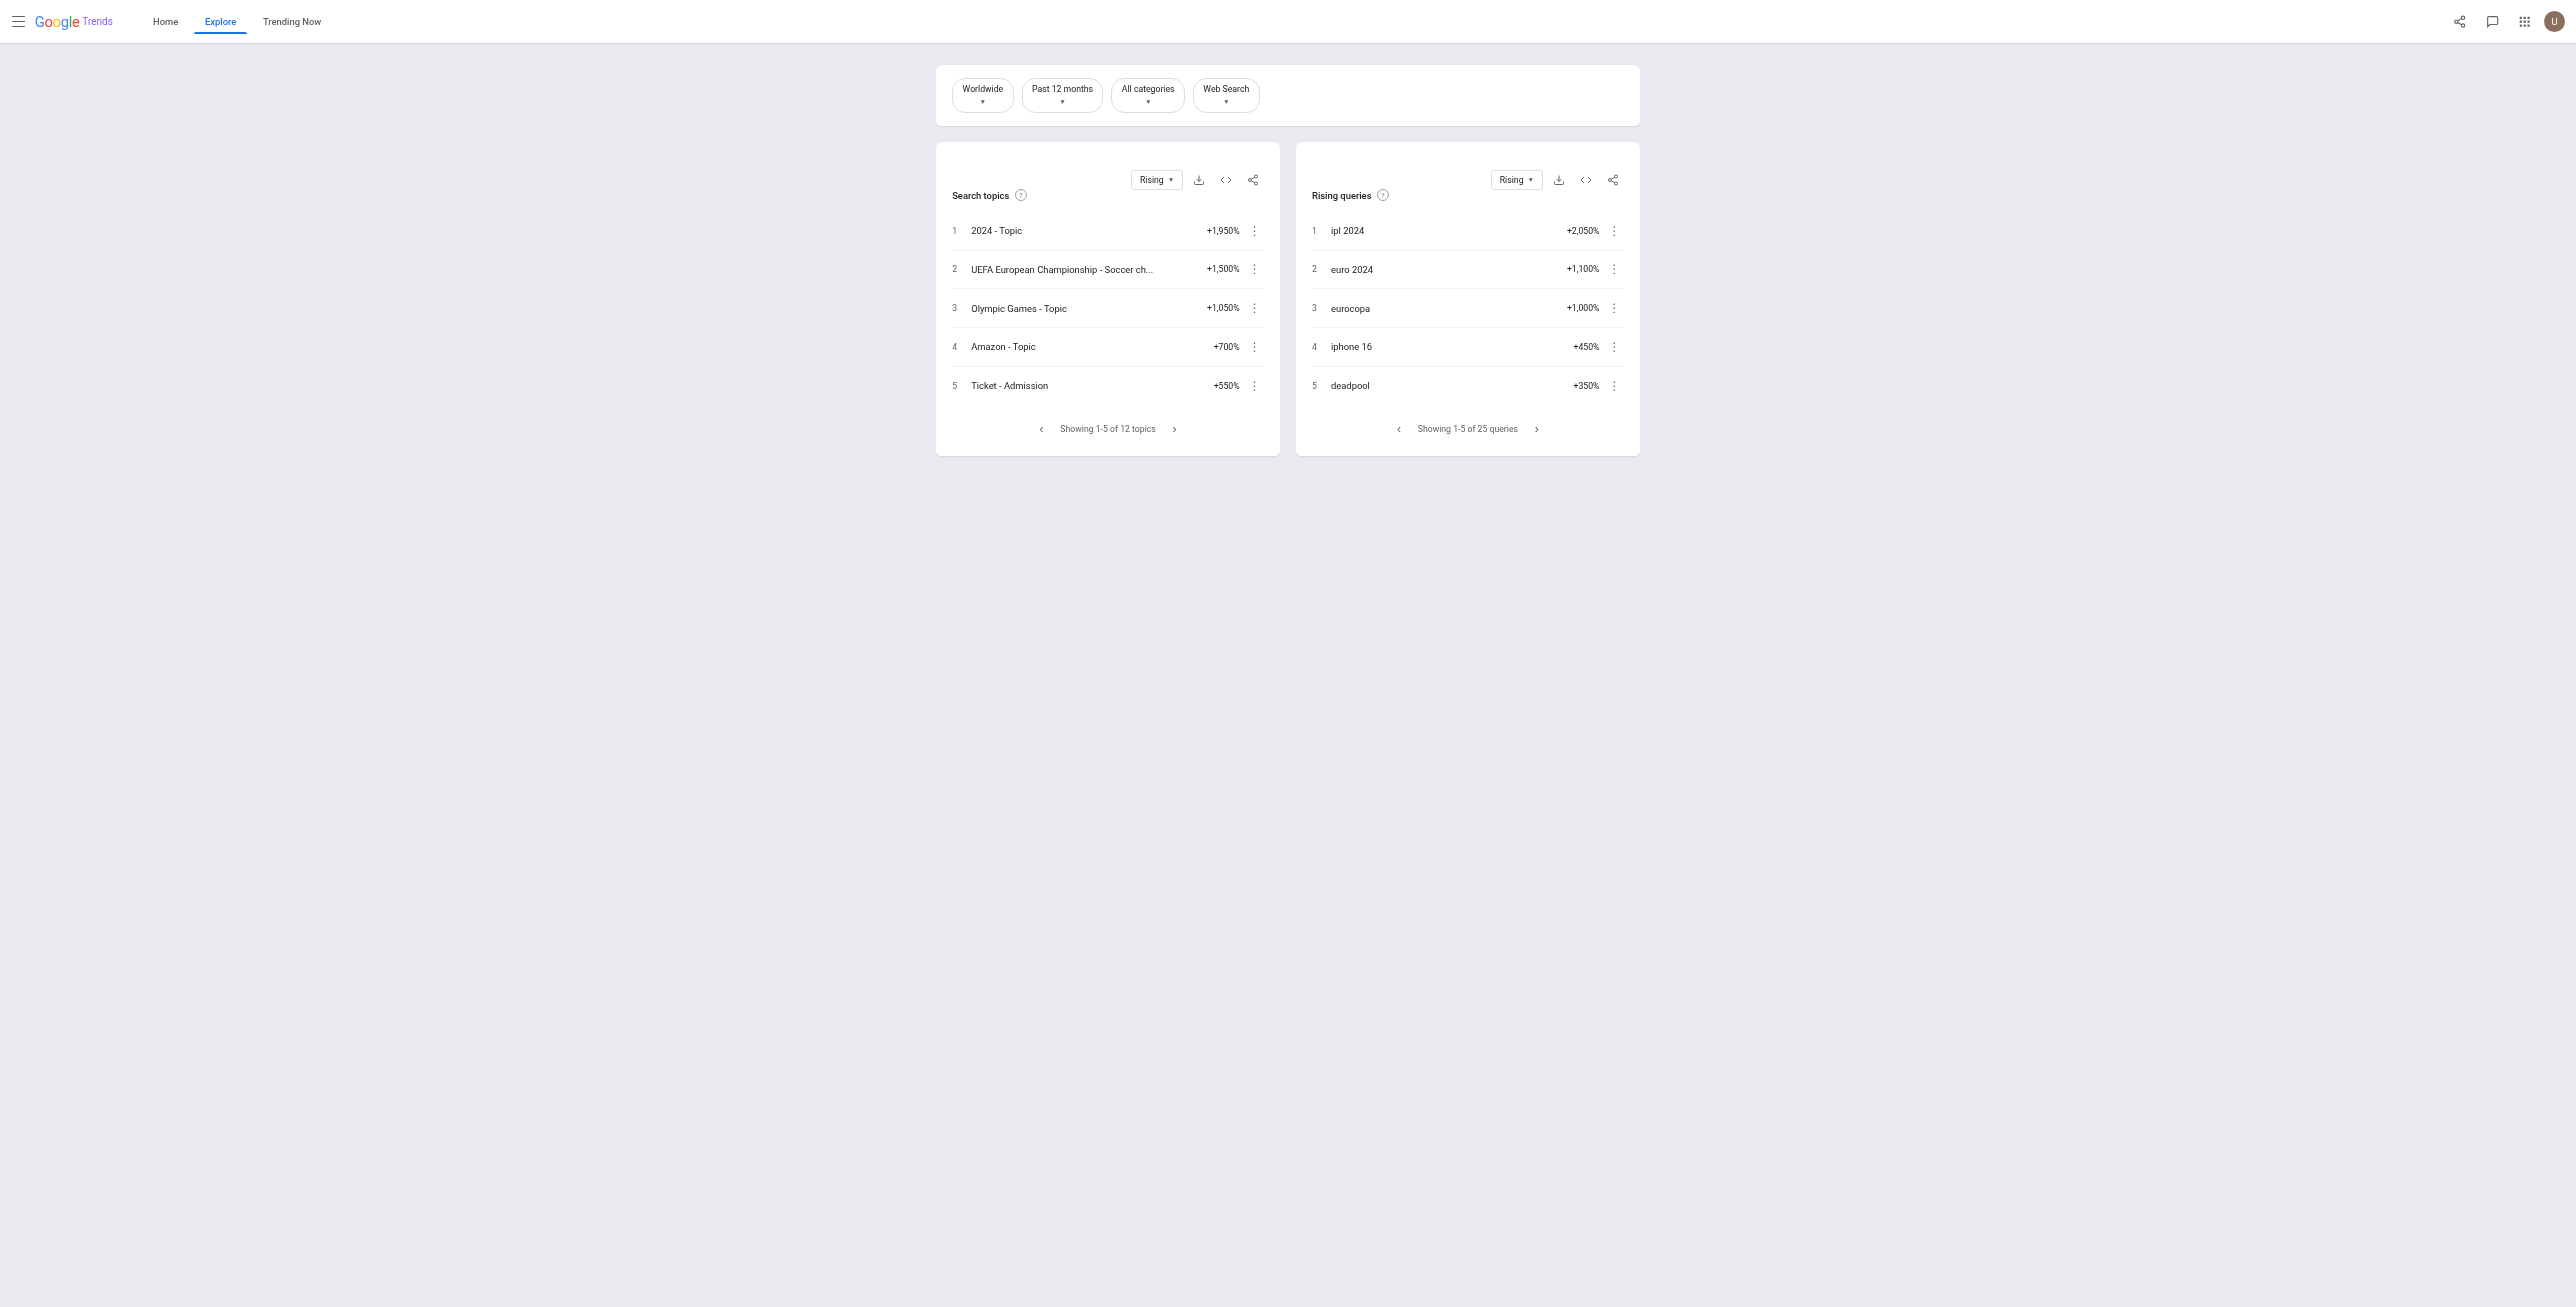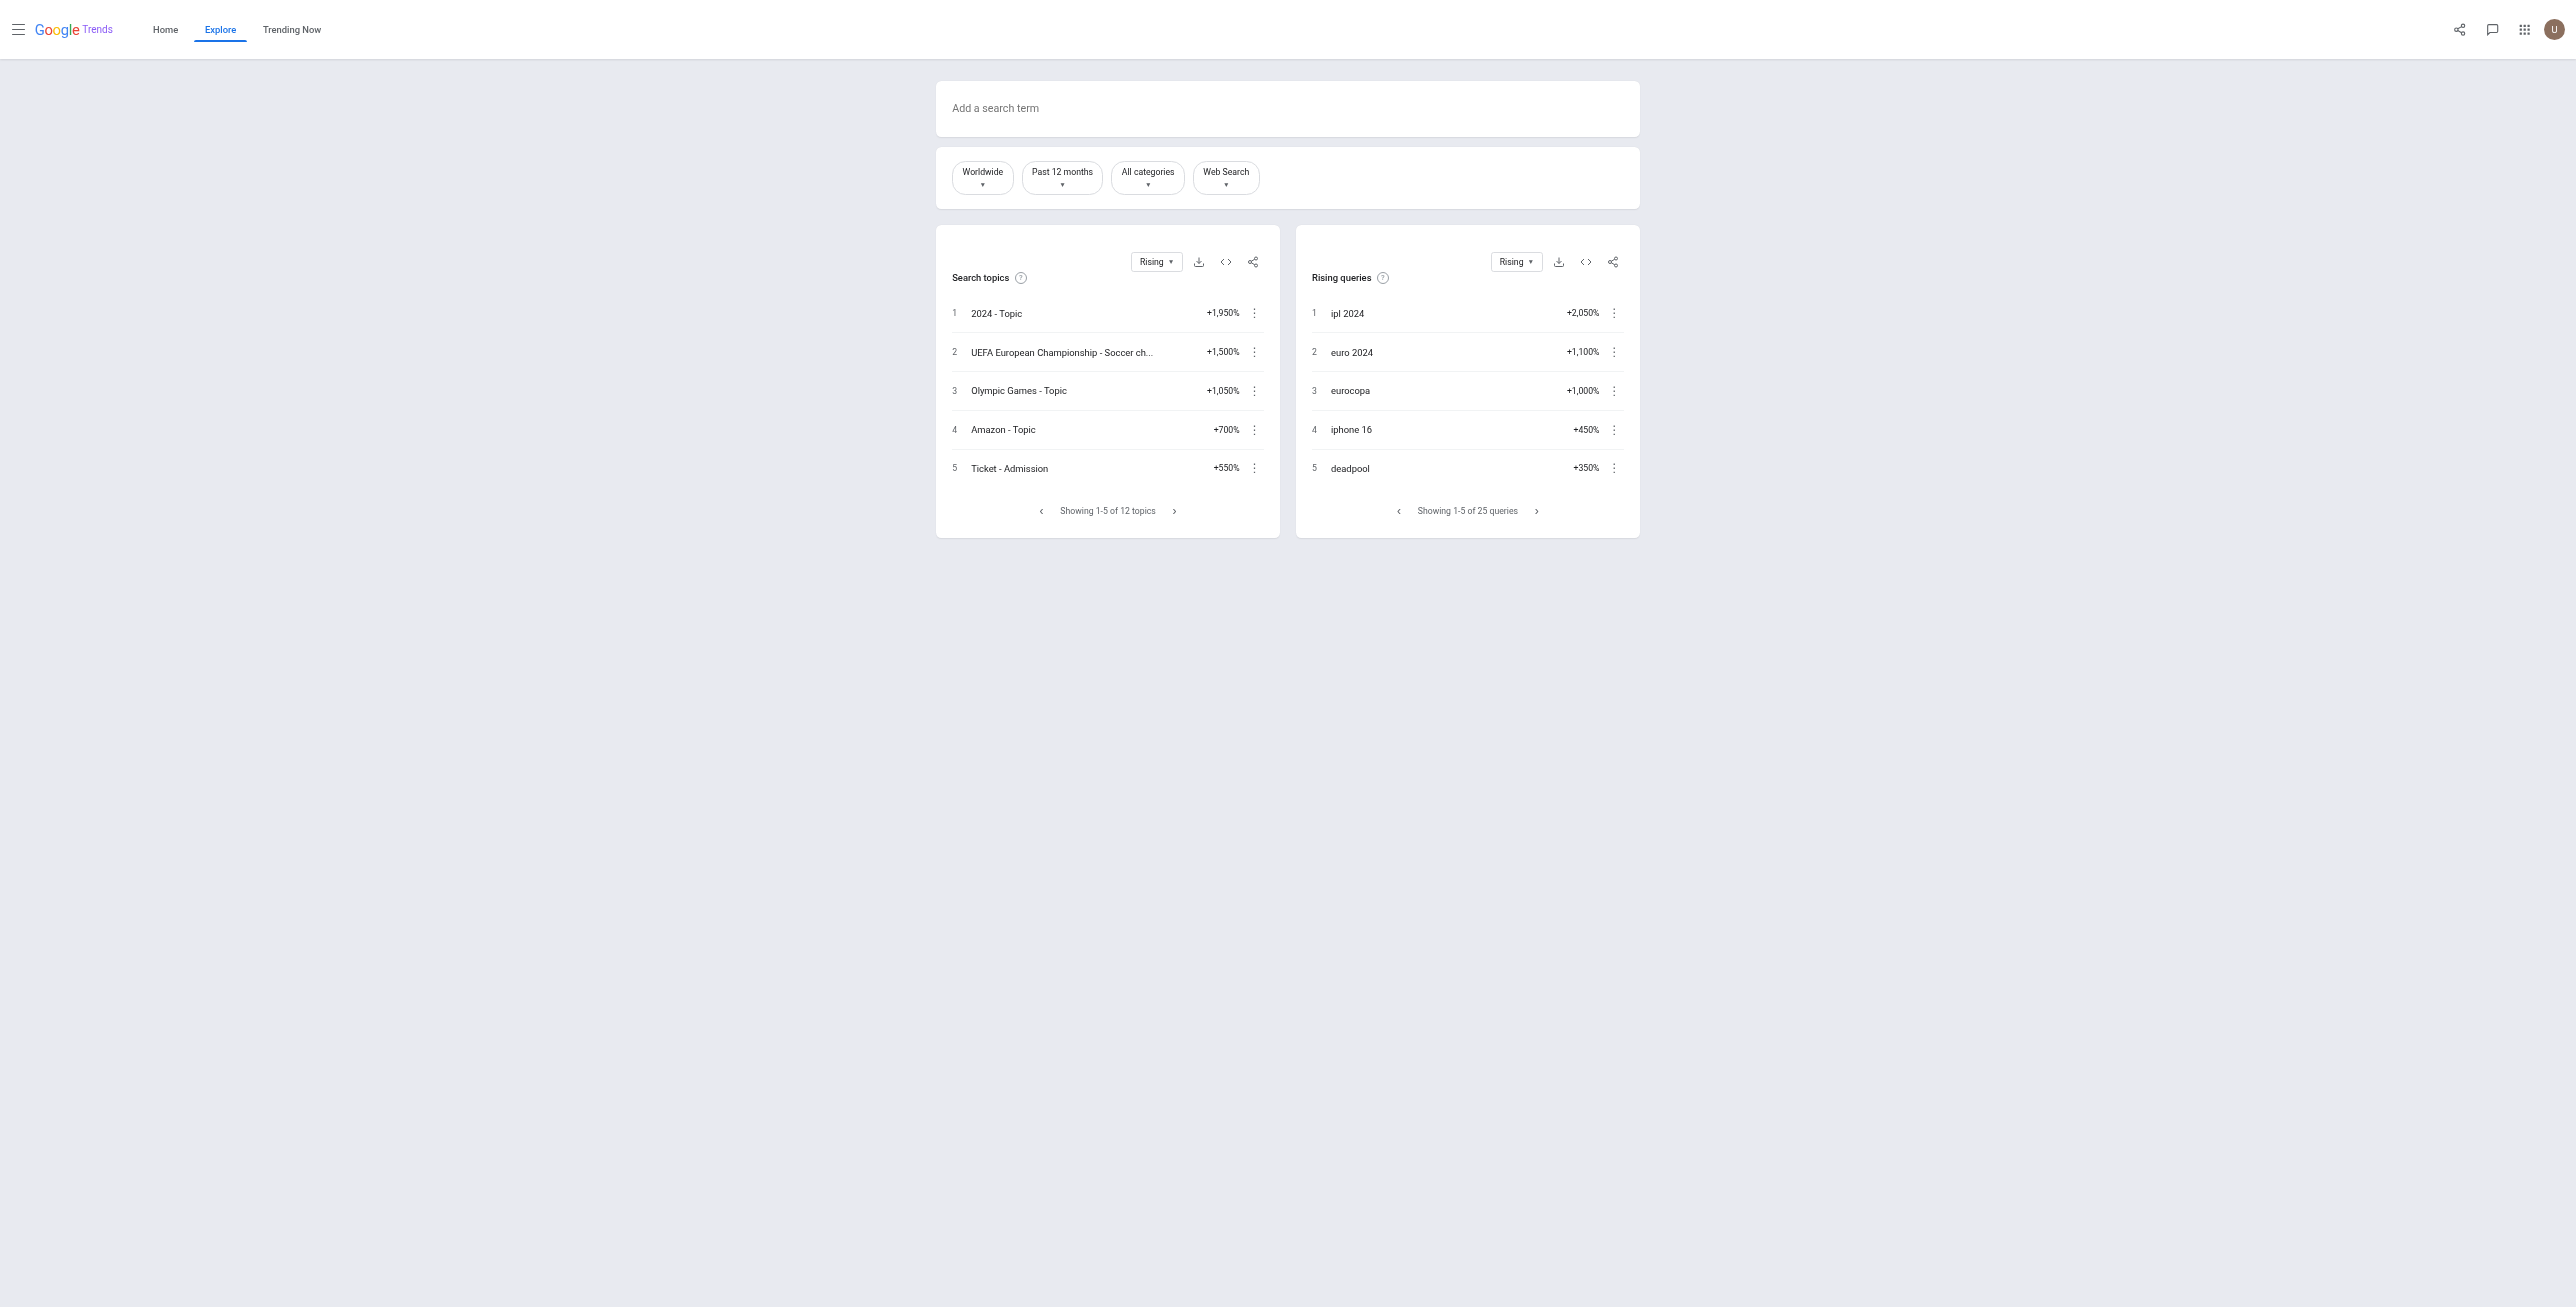--- a/index.html
+++ b/index.html
@@ -9,21 +9,21 @@
       min-height: 100vh;
       color: #202124;
     }
 
     
     .header {
       background: #fff;
       display: flex;
       align-items: center;
       padding: 0 10.7px;
-      height: 59px;
+      height: 43px;
       position: sticky;
       top: 0;
       z-index: 100;
       box-shadow: 0 0.7px 2px rgba(0,0,0,0.1);
     }
     .header-left {
       display: flex;
       align-items: center;
       gap: 8px;
     }
@@ -373,23 +373,20 @@
       </svg>
     </button>
     <div class="avatar">
       <span>U</span>
     </div>
   </div>
 </header>
 
 <main class="main">
 
-  <div class="search-box">
-    <input class="search-input" type="text" placeholder="Add a search term" style="">
-  </div>
 
   <div class="filters-box">
     <button class="filter-chip">
       <span>Worldwide</span>
       <span class="chevron">▼</span>
     </button>
     <button class="filter-chip">
       <span>Past 12 months</span>
       <span class="chevron">▼</span>
     </button>

